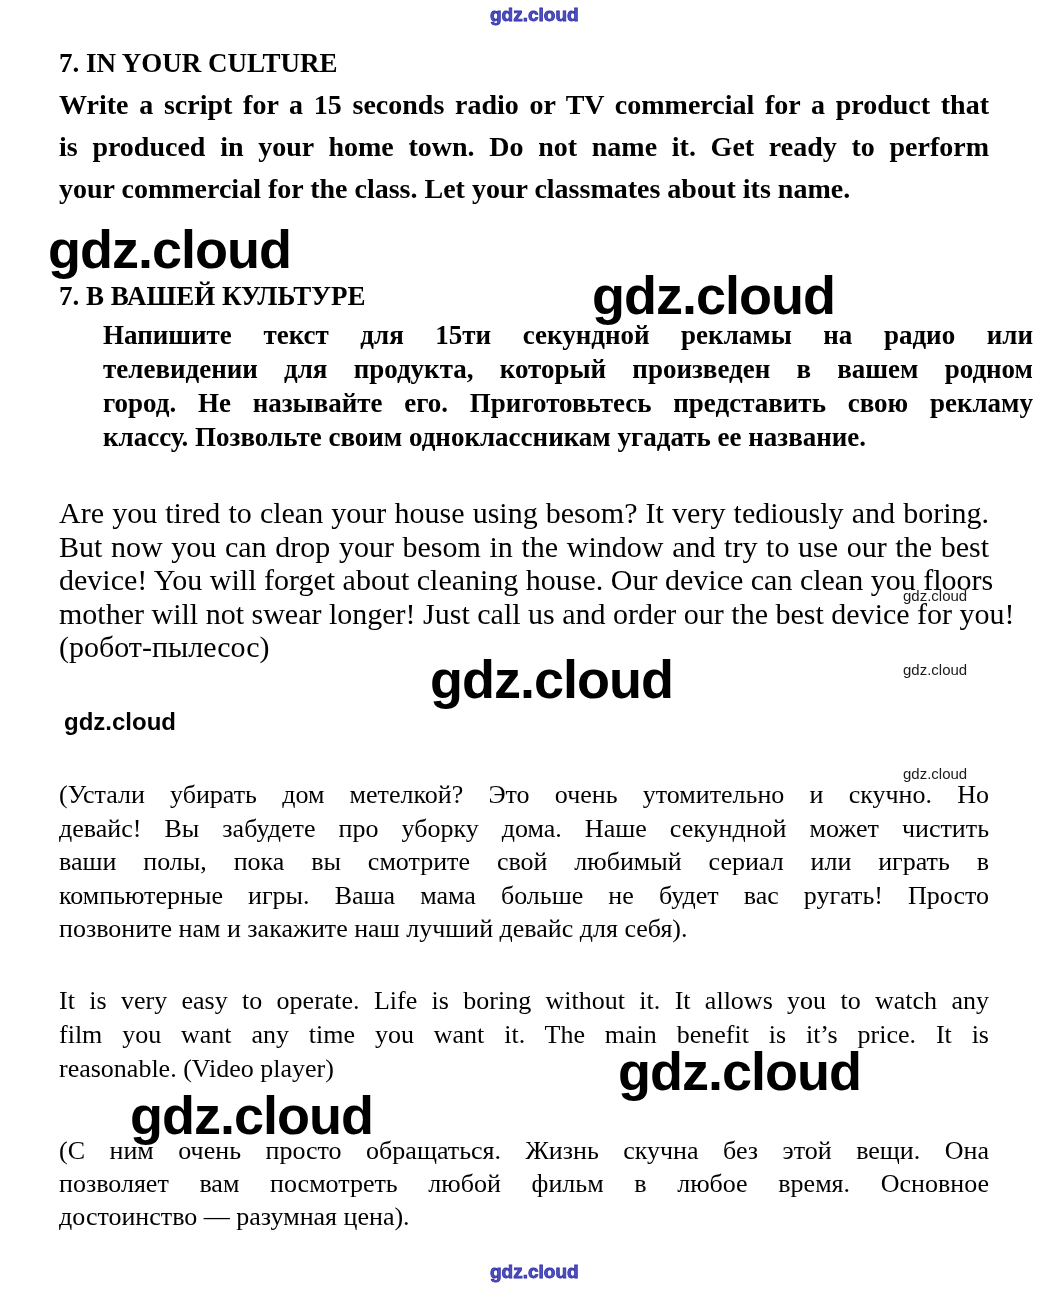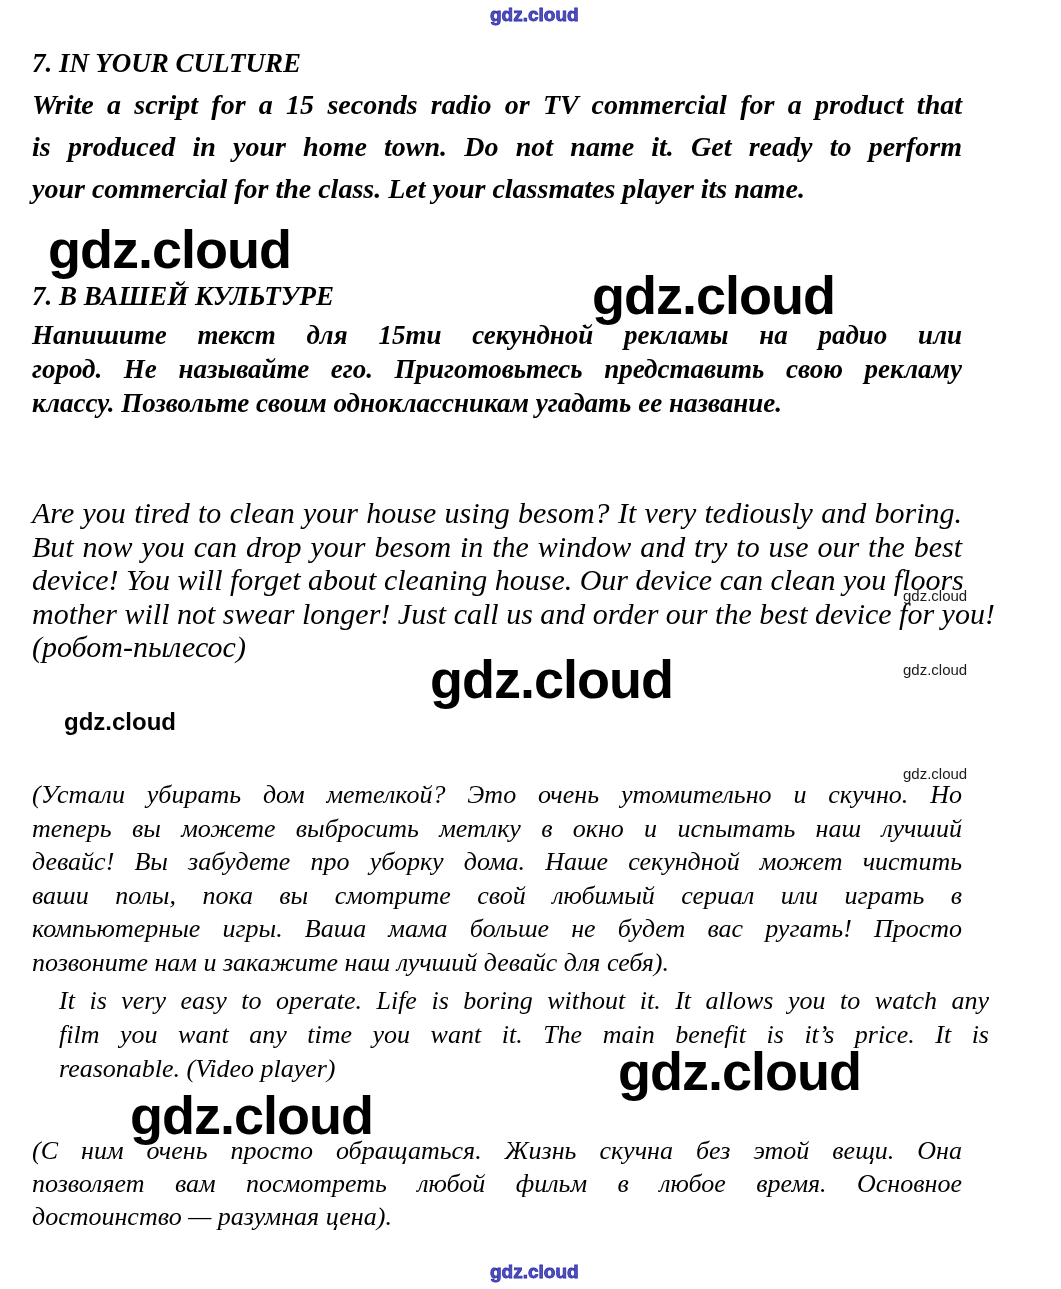--- a/index.html
+++ b/index.html
@@ -5,31 +5,31 @@
   html,body { margin:0; padding:0; background:#ffffff; }
   .page {
     position:relative;
     width:1061px;
     height:1289px;
     background:#ffffff;
     font-family:"Liberation Serif", serif;
     color:#000000;
     overflow:hidden;
   }
-  .block { position:absolute; left:32px; width:930px;font-style:italic; }
+  .block { position:absolute; left:59px; width:930px; }
   .tline { text-align:justify; text-align-last:justify; white-space:nowrap; }
   .tlast { text-align-last:left; }
   .heading { font-weight:700; white-space:nowrap; }
   .heading-en { top:48px; font-size:27px; }
   .heading-ru { top:281px; font-size:27px; }
   .task-en { top:84px;  font-size:28px; line-height:42px; font-weight:700; }
-  .task-ru { top:318px; font-size:27px;  line-height:34px; font-weight:700; }
+  .task-ru { top:318px; font-size:27px;  line-height:34px; font-weight:700;margin-left:44px; }
   .ans1-en { top:496px;  font-size:30px; line-height:33.5px; }
   .ans1-ru { top:742px;  font-size:26px; line-height:33.5px;margin-top:36px; }
-  .ans2-en { top:984px;  font-size:26px; line-height:34px;margin-left:27px; }
+  .ans2-en { top:984px;  font-size:26px; line-height:34px; }
   .ans2-ru { top:1134px; font-size:26px; line-height:33px; }
 
   .wm {
     position:absolute;
     font-family:"Liberation Sans", sans-serif;
     color:#000000;
     white-space:nowrap;
     line-height:1;
   }
   .wm-big  { font-size:54px; font-weight:600; letter-spacing:-1px; }
@@ -57,49 +57,49 @@
 <body>
 
 <div class="page">
 
   <span class="wm wm-blue wm-top">gdz.cloud</span>
 
   <div class="block heading heading-en">7. IN YOUR CULTURE</div>
   <div class="block task-en">
       <div class="tline">Write a script for a 15 seconds radio or TV commercial for a product that</div>
       <div class="tline">is produced in your home town. Do not name it. Get ready to perform</div>
-      <div class="tline tlast">your commercial for the class. Let your classmates player its name.</div>
+      <div class="tline tlast">your commercial for the class. Let your classmates about its name.</div>
     </div>
 
   <span class="wm wm-big wm-big1">gdz.cloud</span>
   <span class="wm wm-big wm-big2">gdz.cloud</span>
 
   <div class="block heading heading-ru">7. В ВАШЕЙ КУЛЬТУРЕ</div>
   <div class="block task-ru">
       <div class="tline">Напишите текст для 15ти секундной рекламы на радио или</div>
+      <div class="tline">телевидении для продукта, который произведен в вашем родном</div>
       <div class="tline">город. Не называйте его. Приготовьтесь представить свою рекламу</div>
       <div class="tline tlast">классу. Позвольте своим одноклассникам угадать ее название.</div>
     </div>
 
   <div class="block ans1-en">
       <div class="tline">Are you tired to clean your house using besom? It very tediously and boring.</div>
       <div class="tline">But now you can drop your besom in the window and try to use our the best</div>
       <div class="tline">device! You will forget about cleaning house. Our device can clean you floors</div>
       <div class="tline">mother will not swear longer! Just call us and order our the best device for you!</div>
       <div class="tline tlast">(робот-пылесос)</div>
     </div>
 
   <span class="wm wm-small wm-sr1">gdz.cloud</span>
   <span class="wm wm-big wm-big3">gdz.cloud</span>
   <span class="wm wm-small wm-sr2">gdz.cloud</span>
   <span class="wm wm-mid wm-midl">gdz.cloud</span>
 
   <div class="block ans1-ru">
       <div class="tline">(Устали убирать дом метелкой? Это очень утомительно и скучно. Но</div>
-      <div class="tline">теперь вы можете выбросить метлку в окно и испытать наш лучший</div>
       <div class="tline">девайс! Вы забудете про уборку дома. Наше секундной может чистить</div>
       <div class="tline">ваши полы, пока вы смотрите свой любимый сериал или играть в</div>
       <div class="tline">компьютерные игры. Ваша мама больше не будет вас ругать! Просто</div>
       <div class="tline tlast">позвоните нам и закажите наш лучший девайс для себя).</div>
     </div>
 
   <span class="wm wm-small wm-sr3">gdz.cloud</span>
 
   <div class="block ans2-en">
       <div class="tline">It is very easy to operate. Life is boring without it. It allows you to watch any</div>

